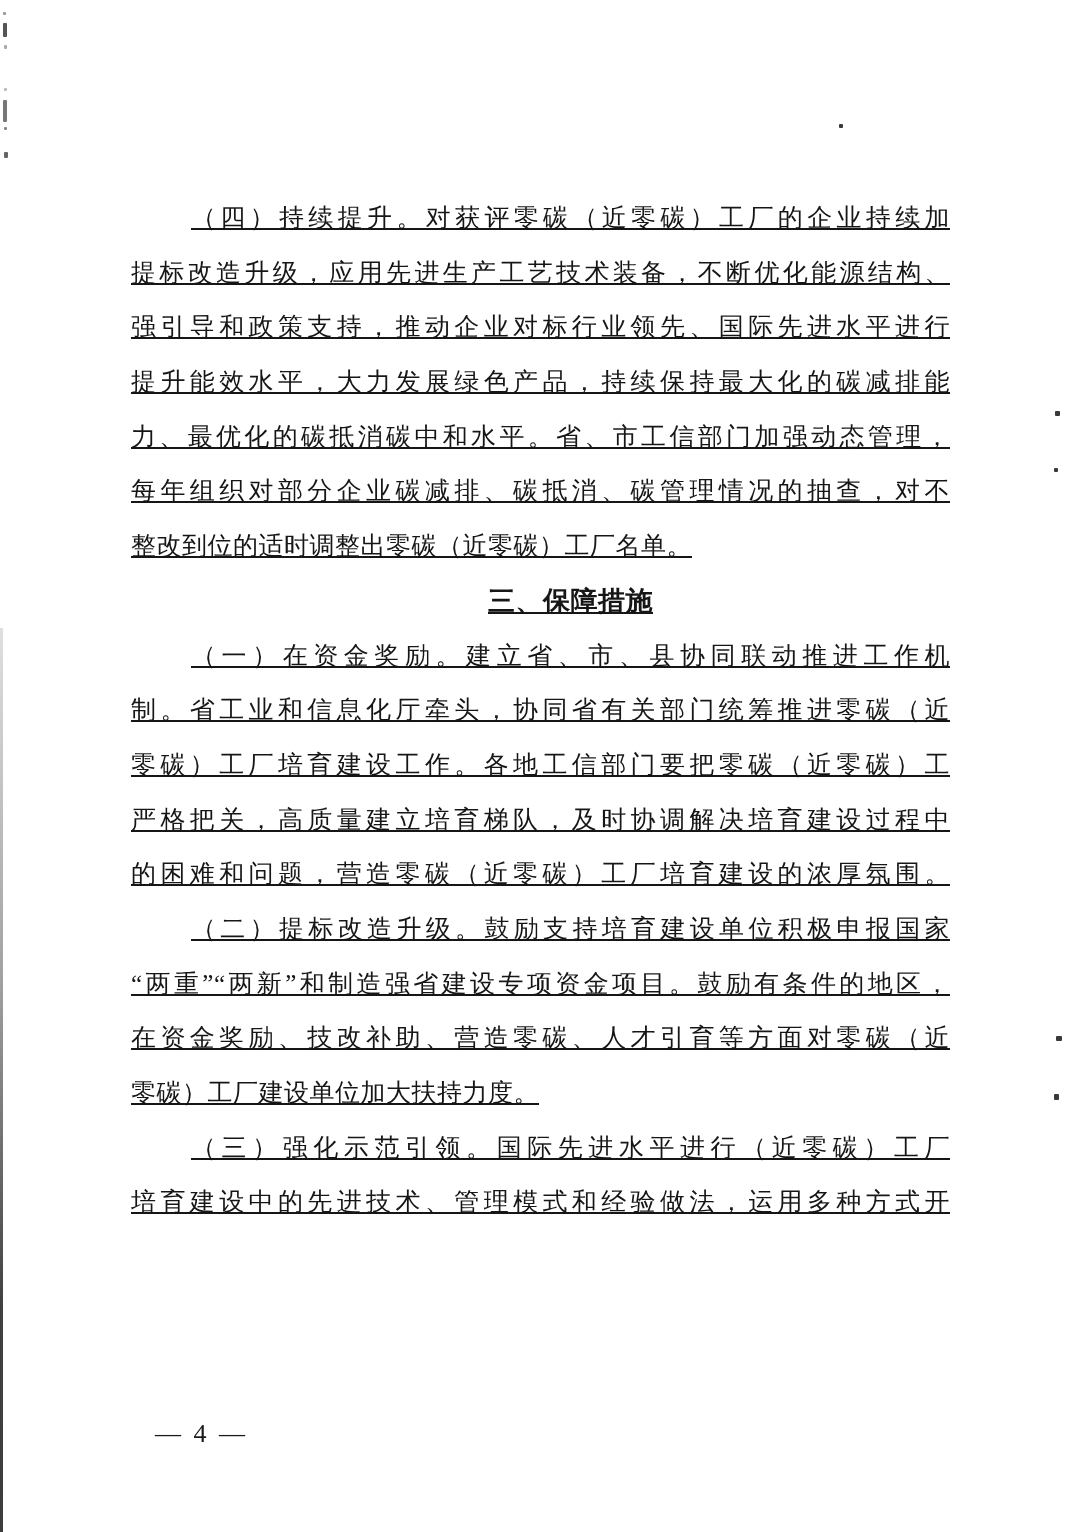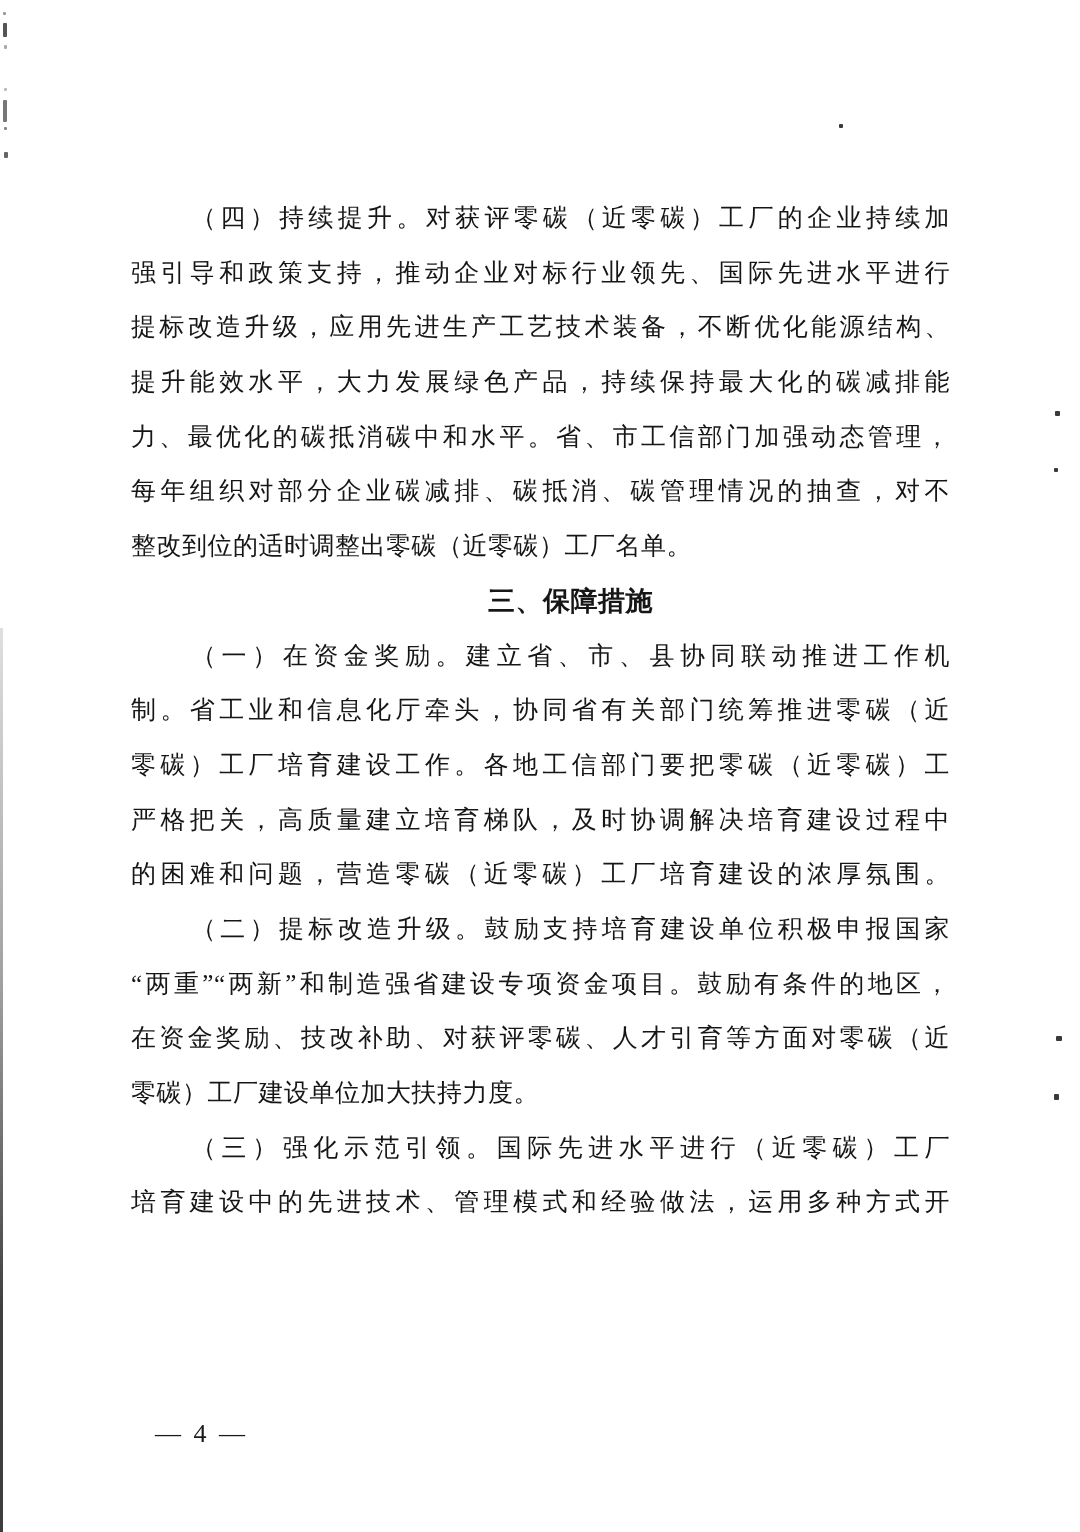--- a/index.html
+++ b/index.html
@@ -21,20 +21,21 @@
     left: 131px;
     top: 191px;
     width: 819px;
   }
   .line {
     height: 54.7px;
     line-height: 54.7px;
     font-size: 25px;
     letter-spacing: 0.5px;
     white-space: nowrap;
+    text-decoration: underline;
   }
   .fill {
     text-align: justify;
     text-align-last: justify;
     white-space: normal;
   }
   .indent {
     text-indent: 60px;
     text-align: center;
   }
@@ -71,35 +72,35 @@
     border-radius: 1px;
   }
 </style>
 </head>
 <body>
 
 <div class="page">
 
   <div class="text-block">
     <div class="line indent fill">（四）持续提升。对获评零碳（近零碳）工厂的企业持续加</div>
+    <div class="line fill">提标改造升级，应用先进生产工艺技术装备，不断优化能源结构、</div>
     <div class="line fill">强引导和政策支持，推动企业对标行业领先、国际先进水平进行</div>
-    <div class="line fill">提标改造升级，应用先进生产工艺技术装备，不断优化能源结构、</div>
     <div class="line fill">提升能效水平，大力发展绿色产品，持续保持最大化的碳减排能</div>
     <div class="line fill">力、最优化的碳抵消碳中和水平。省、市工信部门加强动态管理，</div>
     <div class="line fill">每年组织对部分企业碳减排、碳抵消、碳管理情况的抽查，对不</div>
     <div class="line">整改到位的适时调整出零碳（近零碳）工厂名单。</div>
     <div class="line indent heading">三、保障措施</div>
     <div class="line indent fill">（一）在资金奖励。建立省、市、县协同联动推进工作机</div>
     <div class="line fill">制。省工业和信息化厅牵头，协同省有关部门统筹推进零碳（近</div>
     <div class="line fill">零碳）工厂培育建设工作。各地工信部门要把零碳（近零碳）工</div>
     <div class="line fill">严格把关，高质量建立培育梯队，及时协调解决培育建设过程中</div>
     <div class="line fill">的困难和问题，营造零碳（近零碳）工厂培育建设的浓厚氛围。</div>
     <div class="line indent fill">（二）提标改造升级。鼓励支持培育建设单位积极申报国家</div>
     <div class="line fill">“两重”“两新”和制造强省建设专项资金项目。鼓励有条件的地区，</div>
-    <div class="line fill">在资金奖励、技改补助、对获评零碳、人才引育等方面对零碳（近</div>
+    <div class="line fill">在资金奖励、技改补助、营造零碳、人才引育等方面对零碳（近</div>
     <div class="line">零碳）工厂建设单位加大扶持力度。</div>
     <div class="line indent fill">（三）强化示范引领。国际先进水平进行（近零碳）工厂</div>
     <div class="line fill">培育建设中的先进技术、管理模式和经验做法，运用多种方式开</div>
   </div>
 
   <div class="footer">— 4 —</div>
 
   <div class="edge-shadow"></div>
   <div class="speck" style="left:3px;  top:12px;   width:3px; height:3px;  background:#999;"></div>
   <div class="speck" style="left:3px;  top:23px;   width:4px; height:14px; background:#555;"></div>

